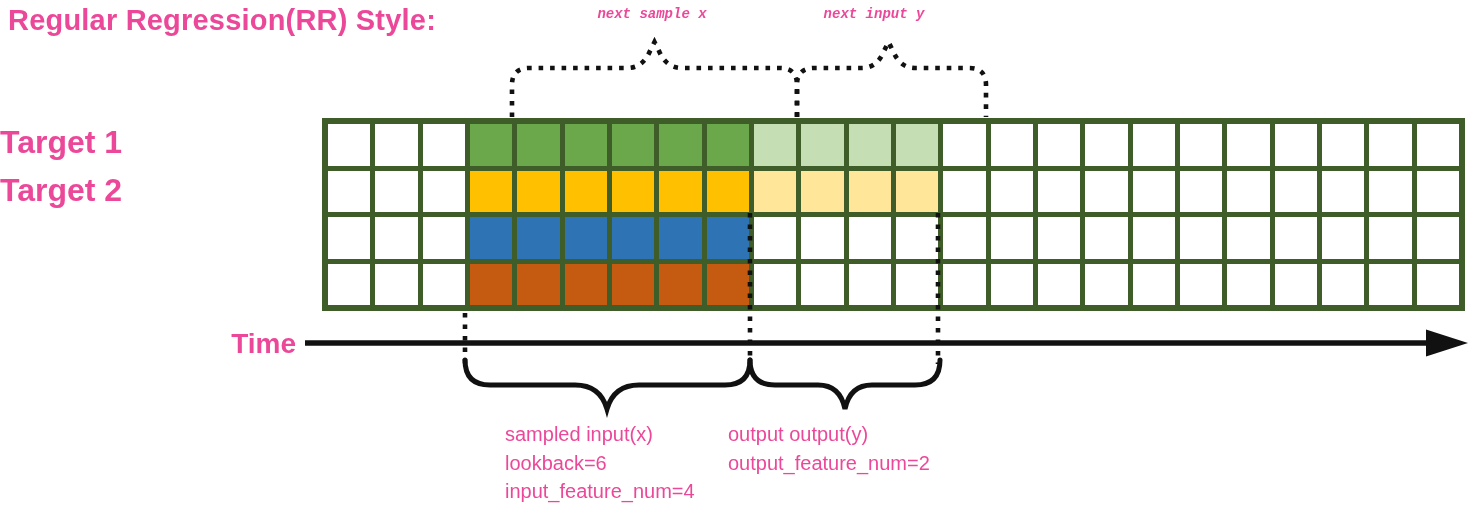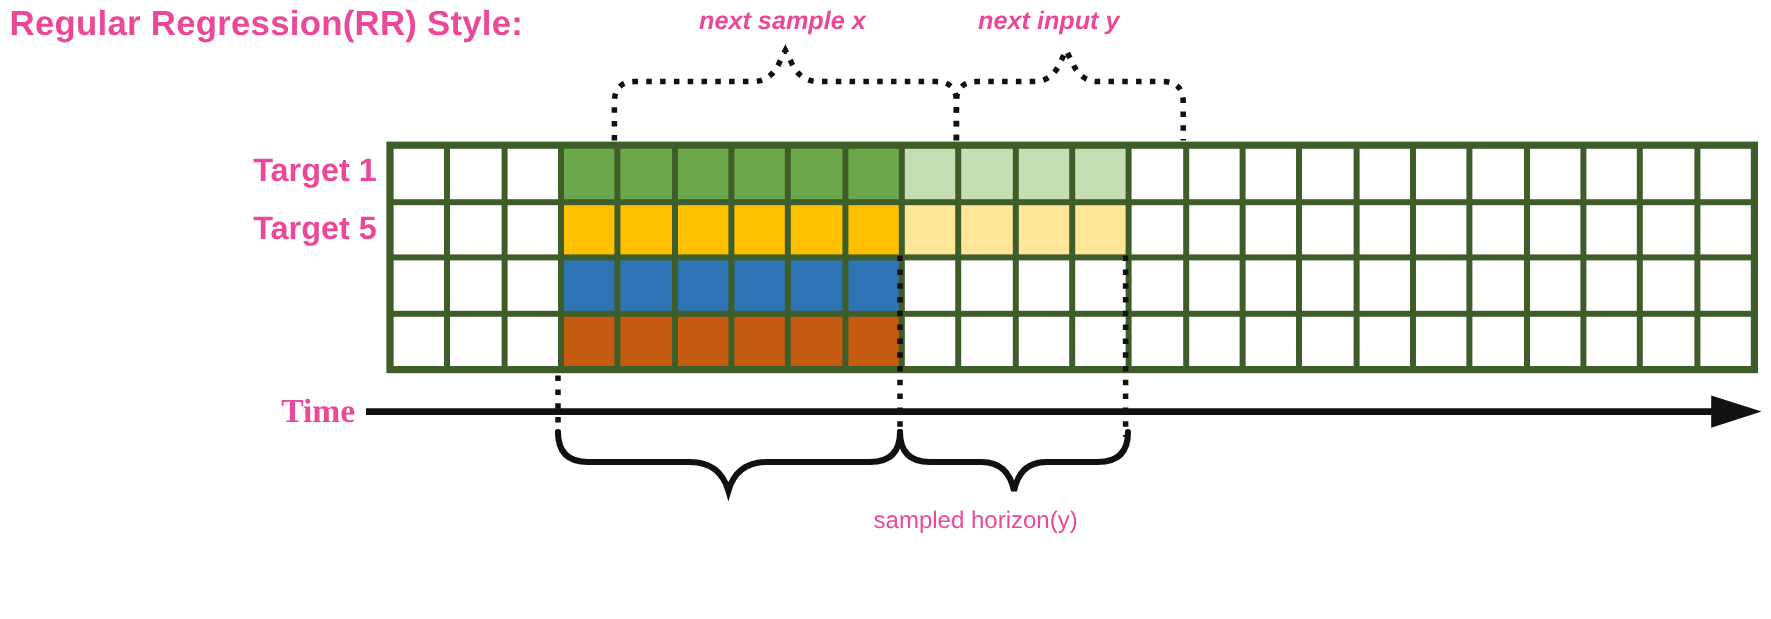--- a/index.html
+++ b/index.html
@@ -2,47 +2,47 @@
 <html><head>
 <meta charset="utf-8">
 <style>
   html,body{margin:0;padding:0;background:#ffffff;}
   #canvas{
     position:relative;width:1476px;height:504px;background:#ffffff;overflow:hidden;
     font-family:"Liberation Sans","DejaVu Sans",sans-serif;color:#ec4899;padding-left:44px;
   }
   .abs{position:absolute;}
   #title{left:8px;top:4px;font-size:29px;font-weight:bold;letter-spacing:0.2px;}
-  .brace-label{top:6px;font-size:21px;font-weight:bold;font-style:italic;transform:translateX(-50%);white-space:nowrap;}
+  .brace-label{top:6px;font-size:14px;font-weight:bold;font-style:italic;transform:translateX(-50%);white-space:nowrap;font-family:Liberation Mono, monospace;}
   #grid{
     left:322px;top:118px;width:1143px;height:193px;box-sizing:border-box;
     display:grid;grid-template-columns:repeat(24,1fr);grid-template-rows:repeat(4,1fr);
     gap:5px;padding:6px;
   }
   .cell{background:#fff;}
-  .row-label{left:0;width:314px;text-align:right;font-size:27px;font-weight:bold;line-height:28px;white-space:nowrap;}
+  .row-label{left:0;width:314px;font-size:32px;font-weight:bold;line-height:28px;white-space:nowrap;}
   #row-label-0{top:128px;} #row-label-1{top:176px;} #row-label-2{top:224px;} #row-label-3{top:272px;}
-  #time-label{left:0;width:296px;top:328px;text-align:right;font-size:28px;font-weight:bold;font-family:Liberation Serif, serif;}
+  #time-label{left:0;width:296px;top:328px;text-align:right;font-size:28px;font-weight:bold;}
   .note-block{font-size:20px;line-height:28.5px;white-space:nowrap;}
   #note-input{left:505px;top:420px;}
   #note-output{left:728px;top:420px;}
   #overlay{left:0;top:0;width:1476px;height:516px;pointer-events:none;}
 </style>
 </head>
 <body>
 
 <div id="canvas">
 
   <div class="abs" id="title">Regular Regression(RR) Style:</div>
 
   <div class="abs brace-label" style="left:652px;">next sample x</div>
   <div class="abs brace-label" style="left:874px;">next input y</div>
 
   <div class="abs row-label" id="row-label-0">Target 1</div>
-  <div class="abs row-label" id="row-label-1">Target 5</div>
+  <div class="abs row-label" id="row-label-1">Target 2</div>
 
   <div class="abs" id="grid" style="background: rgb(63, 93, 40);">
       <div class="cell"></div>
       <div class="cell"></div>
       <div class="cell"></div>
       <div class="cell" style="background: rgb(107, 168, 75);"></div>
       <div class="cell" style="background: rgb(107, 168, 75);"></div>
       <div class="cell" style="background: rgb(107, 168, 75);"></div>
       <div class="cell" style="background: rgb(107, 168, 75);"></div>
       <div class="cell" style="background: rgb(107, 168, 75);"></div>
@@ -149,17 +149,23 @@
     <g stroke="#111111" fill="none" stroke-width="5" stroke-linecap="round">
       <path d="M 465 360 Q 465 385 490 385 L 575 385 Q 600 385 607 409 Q 614 385 639 385 L 725 385 Q 750 385 750 360"></path>
       <path d="M 750 360 Q 750 385 775 385 L 818 385 Q 840 385 845 409 Q 850 385 872 385 L 915 385 Q 940 385 940 360"></path>
     </g>
     <g>
       <line x1="305" y1="343" x2="1440" y2="343" stroke="#111111" stroke-width="5.5"></line>
       <polygon points="1468,343 1426,329.5 1426,356.5" fill="#111111"></polygon>
     </g>
   </svg>
 
+  <div class="abs note-block" id="note-input">
+    <div>sampled input(x)</div>
+    <div>lookback=6</div>
+    <div>input_feature_num=4</div>
+  </div>
   <div class="abs note-block" id="note-output">
-    <div>sampled horizon(y)</div>
+    <div>output output(y)</div>
+    <div>output_feature_num=2</div>
   </div>
 
 </div>
 
 </body></html>

